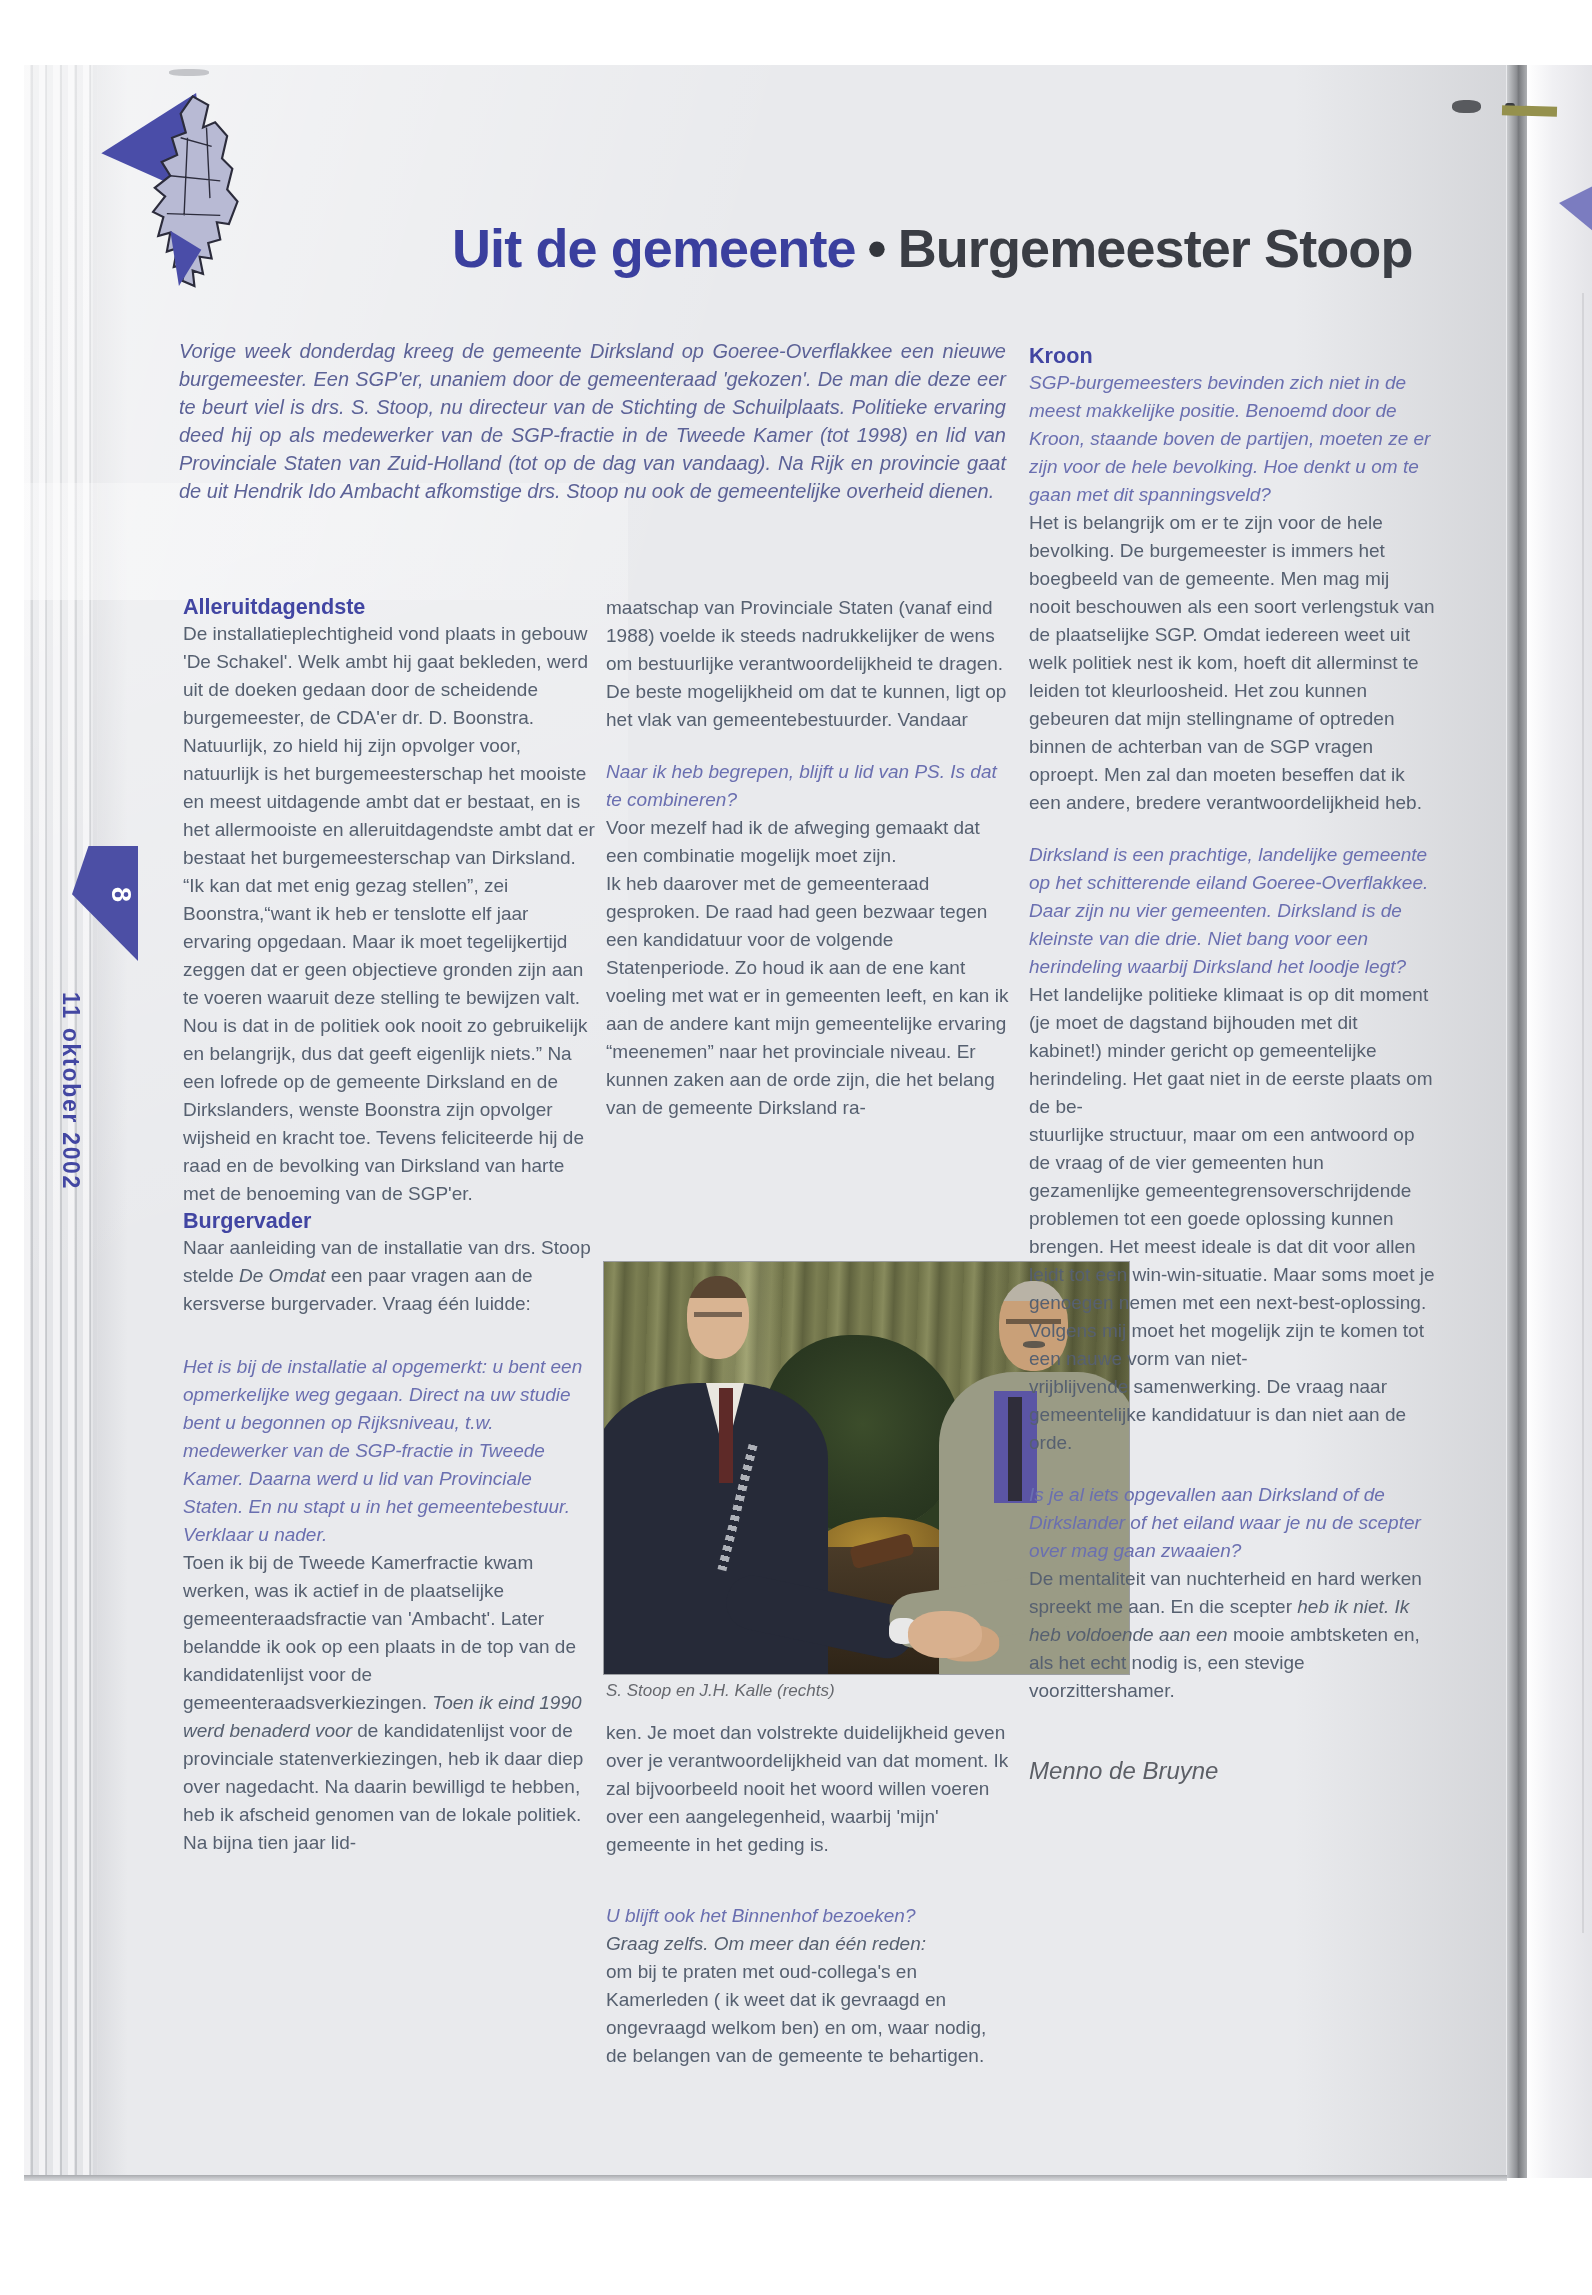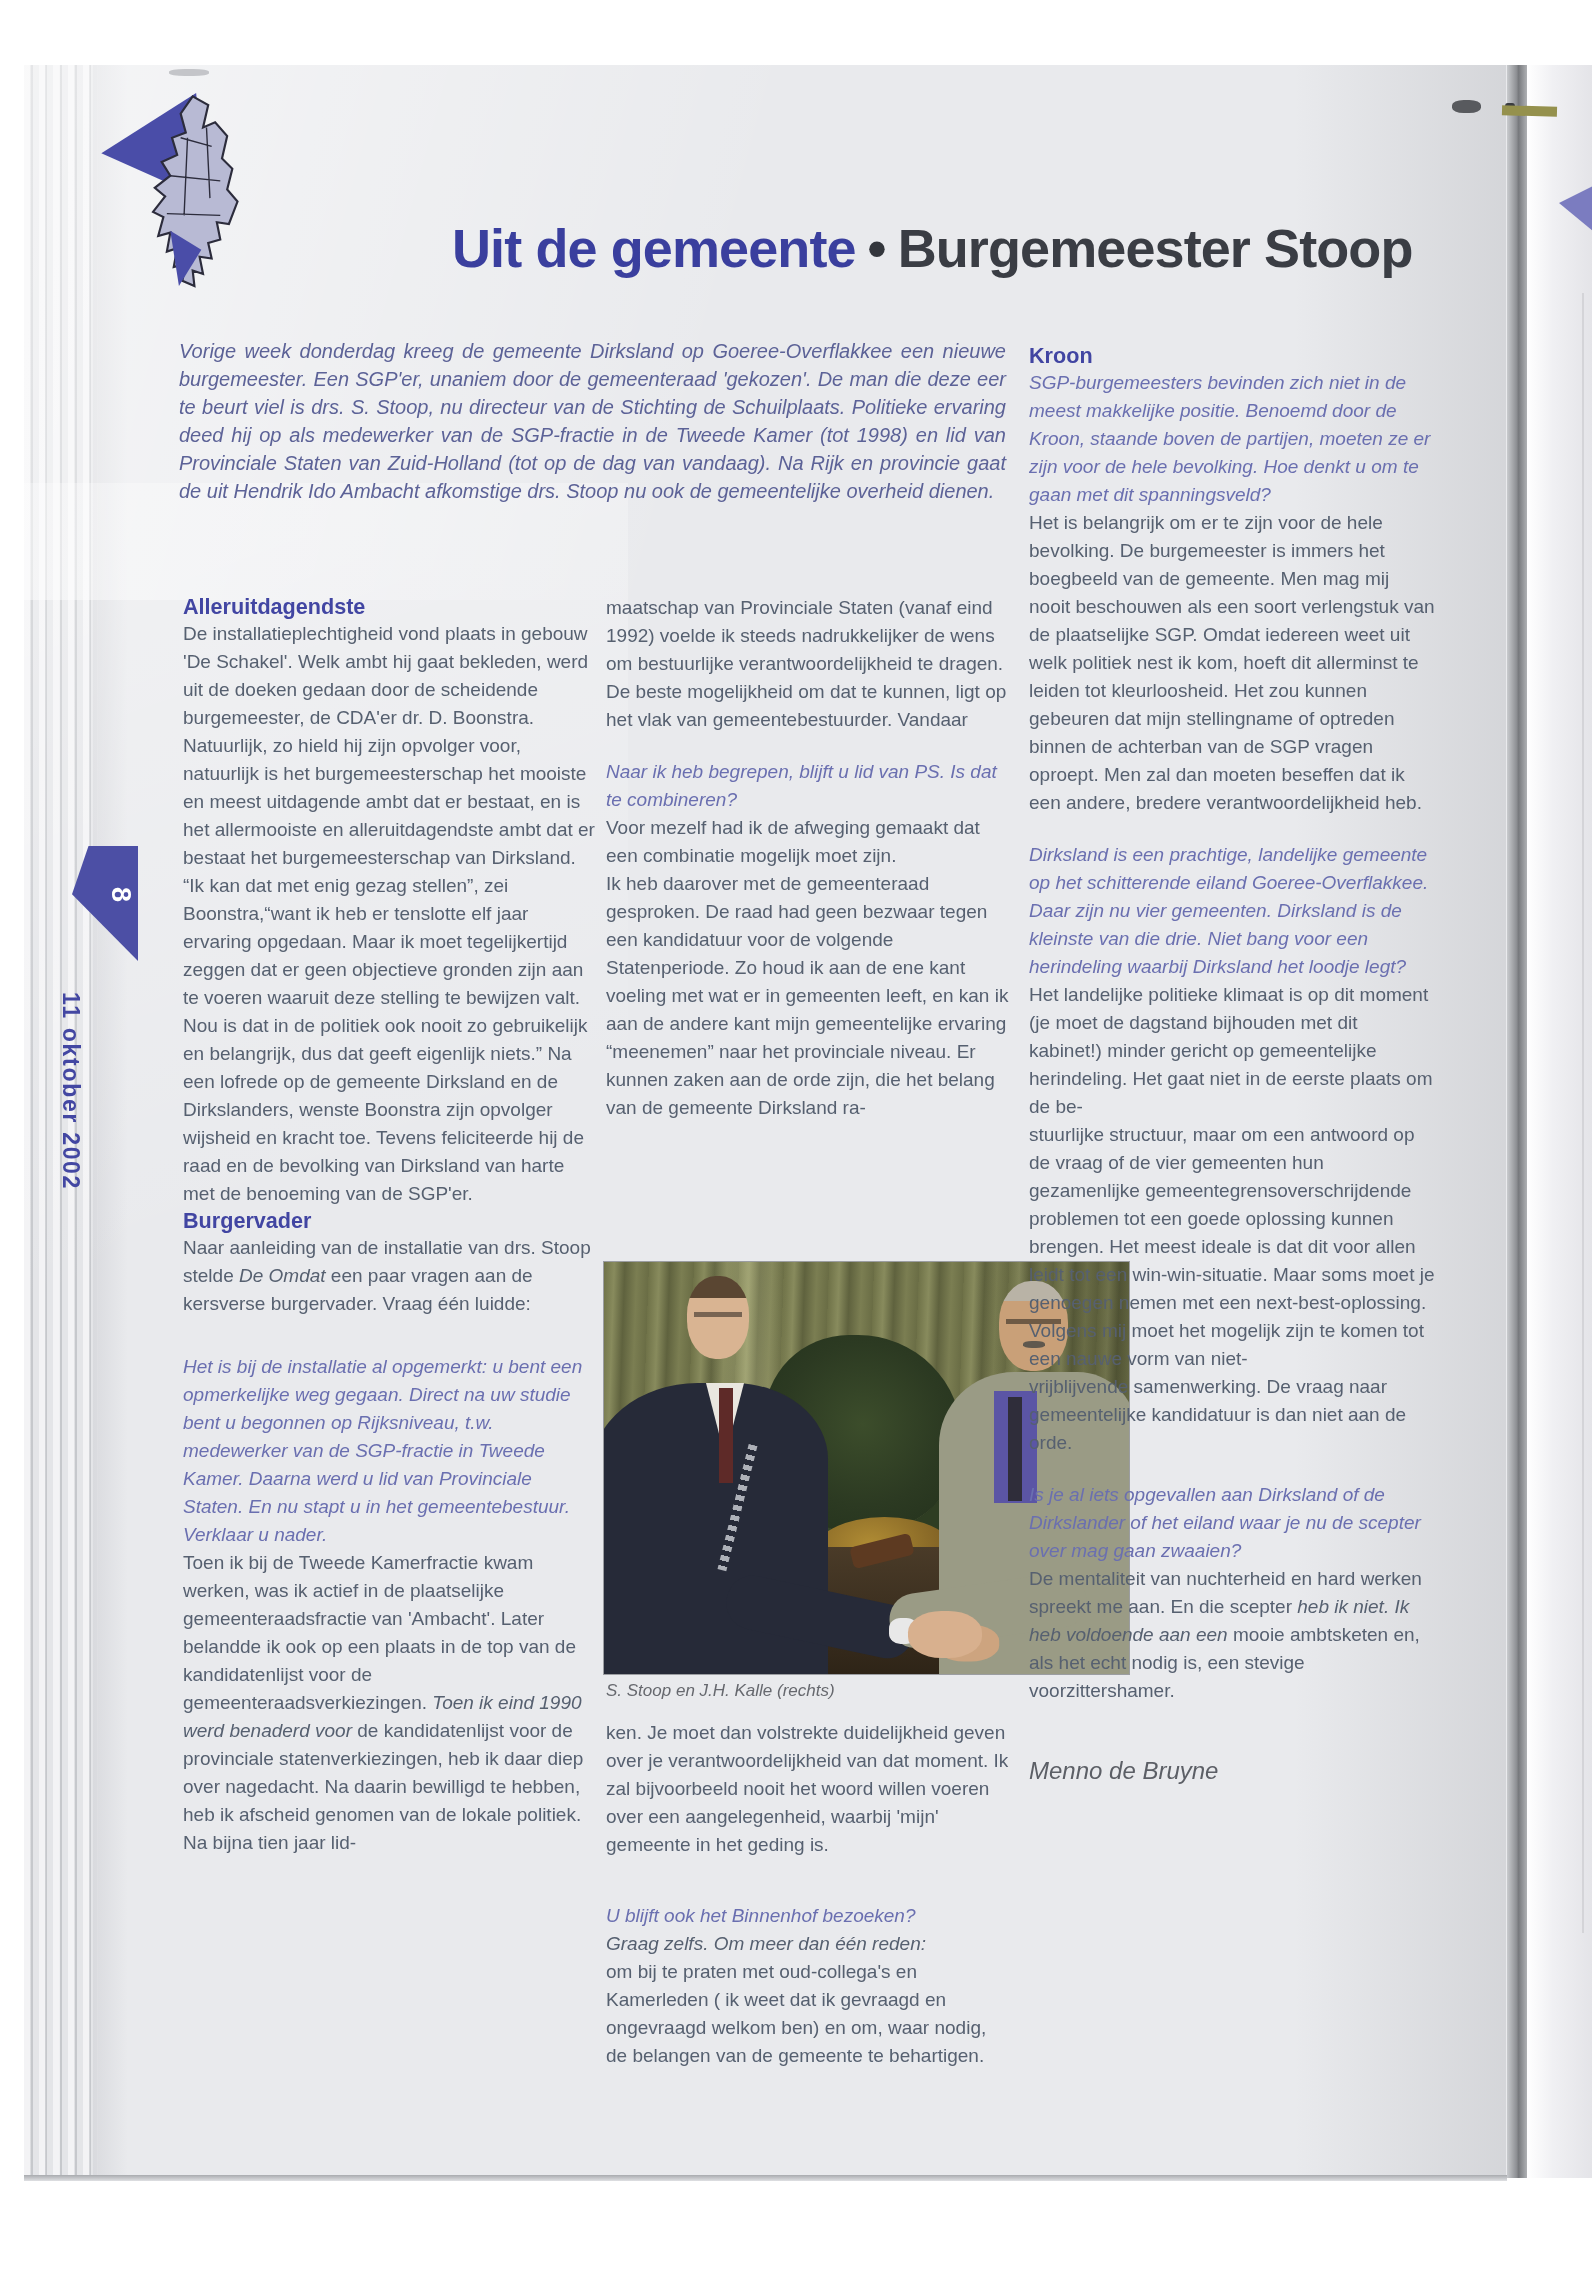--- a/index.html
+++ b/index.html
@@ -259,21 +259,21 @@
 <div class="col col1">
   <p class="heading">Alleruitdagendste</p>
   <p>De installatieplechtigheid vond plaats in gebouw 'De Schakel'. Welk ambt hij gaat bekleden, werd uit de doeken gedaan door de scheidende burgemeester, de CDA'er dr. D. Boonstra. Natuurlijk, zo hield hij zijn opvolger voor, natuurlijk is het burgemeesterschap het mooiste en meest uitdagende ambt dat er bestaat, en is het allermooiste en alleruitdagendste ambt dat er bestaat het burgemeesterschap van Dirksland. “Ik kan dat met enig gezag stellen”, zei Boonstra,“want ik heb er tenslotte elf jaar ervaring opgedaan. Maar ik moet tegelijkertijd zeggen dat er geen objectieve gronden zijn aan te voeren waaruit deze stelling te bewijzen valt. Nou is dat in de politiek ook nooit zo gebruikelijk en belangrijk, dus dat geeft eigenlijk niets.” Na een lofrede op de gemeente Dirksland en de Dirkslanders, wenste Boonstra zijn opvolger wijsheid en kracht toe. Tevens feliciteerde hij de raad en de bevolking van Dirksland van harte met de benoeming van de SGP'er.</p>
   <p class="heading spaced">Burgervader</p>
   <p><span>Naar aanleiding van de installatie van drs. Stoop stelde </span><span class="ital">De Omdat</span><span> een paar vragen aan de kersverse burgervader. Vraag één luidde:</span></p>
   <p class="q gap40">Het is bij de installatie al opgemerkt: u bent een opmerkelijke weg gegaan. Direct na uw studie bent u begonnen op Rijksniveau, t.w. medewerker van de SGP-fractie in Tweede Kamer. Daarna werd u lid van Provinciale Staten. En nu stapt u in het gemeentebestuur. Verklaar u nader.</p>
   <p><span>Toen ik bij de Tweede Kamerfractie kwam werken, was ik actief in de plaatselijke gemeenteraadsfractie van 'Ambacht'. Later belandde ik ook op een plaats in de top van de kandidatenlijst voor de gemeenteraadsverkiezingen. </span><span class="ital">Toen ik eind 1990 werd benaderd voor </span><span>de kandidatenlijst voor de provinciale statenverkiezingen, heb ik daar diep over nagedacht. Na daarin bewilligd te hebben, heb ik afscheid genomen van de lokale politiek. Na bijna tien jaar lid-</span></p>
 </div>
 
 <div class="col col2">
-  <p>maatschap van Provinciale Staten (vanaf eind 1992) voelde ik steeds nadrukkelijker de wens om bestuurlijke verantwoordelijkheid te dragen. De beste mogelijkheid om dat te kunnen, ligt op het vlak van gemeentebestuurder. Vandaar</p>
+  <p>maatschap van Provinciale Staten (vanaf eind 1988) voelde ik steeds nadrukkelijker de wens om bestuurlijke verantwoordelijkheid te dragen. De beste mogelijkheid om dat te kunnen, ligt op het vlak van gemeentebestuurder. Vandaar</p>
   <p class="q gap28">Naar ik heb begrepen, blijft u lid van PS. Is dat te combineren?</p>
   <p>Voor mezelf had ik de afweging gemaakt dat een combinatie mogelijk moet zijn.</p>
   <p>Ik heb daarover met de gemeenteraad gesproken. De raad had geen bezwaar tegen een kandidatuur voor de volgende Statenperiode. Zo houd ik aan de ene kant voeling met wat er in gemeenten leeft, en kan ik aan de andere kant mijn gemeentelijke ervaring “meenemen” naar het provinciale niveau. Er kunnen zaken aan de orde zijn, die het belang van de gemeente Dirksland ra-</p>
 </div>
 
 <div class="photo">
   <div class="curtain-light"></div>
   <div class="plant"></div>
   <div class="pot"></div>
   <div class="table"></div>

